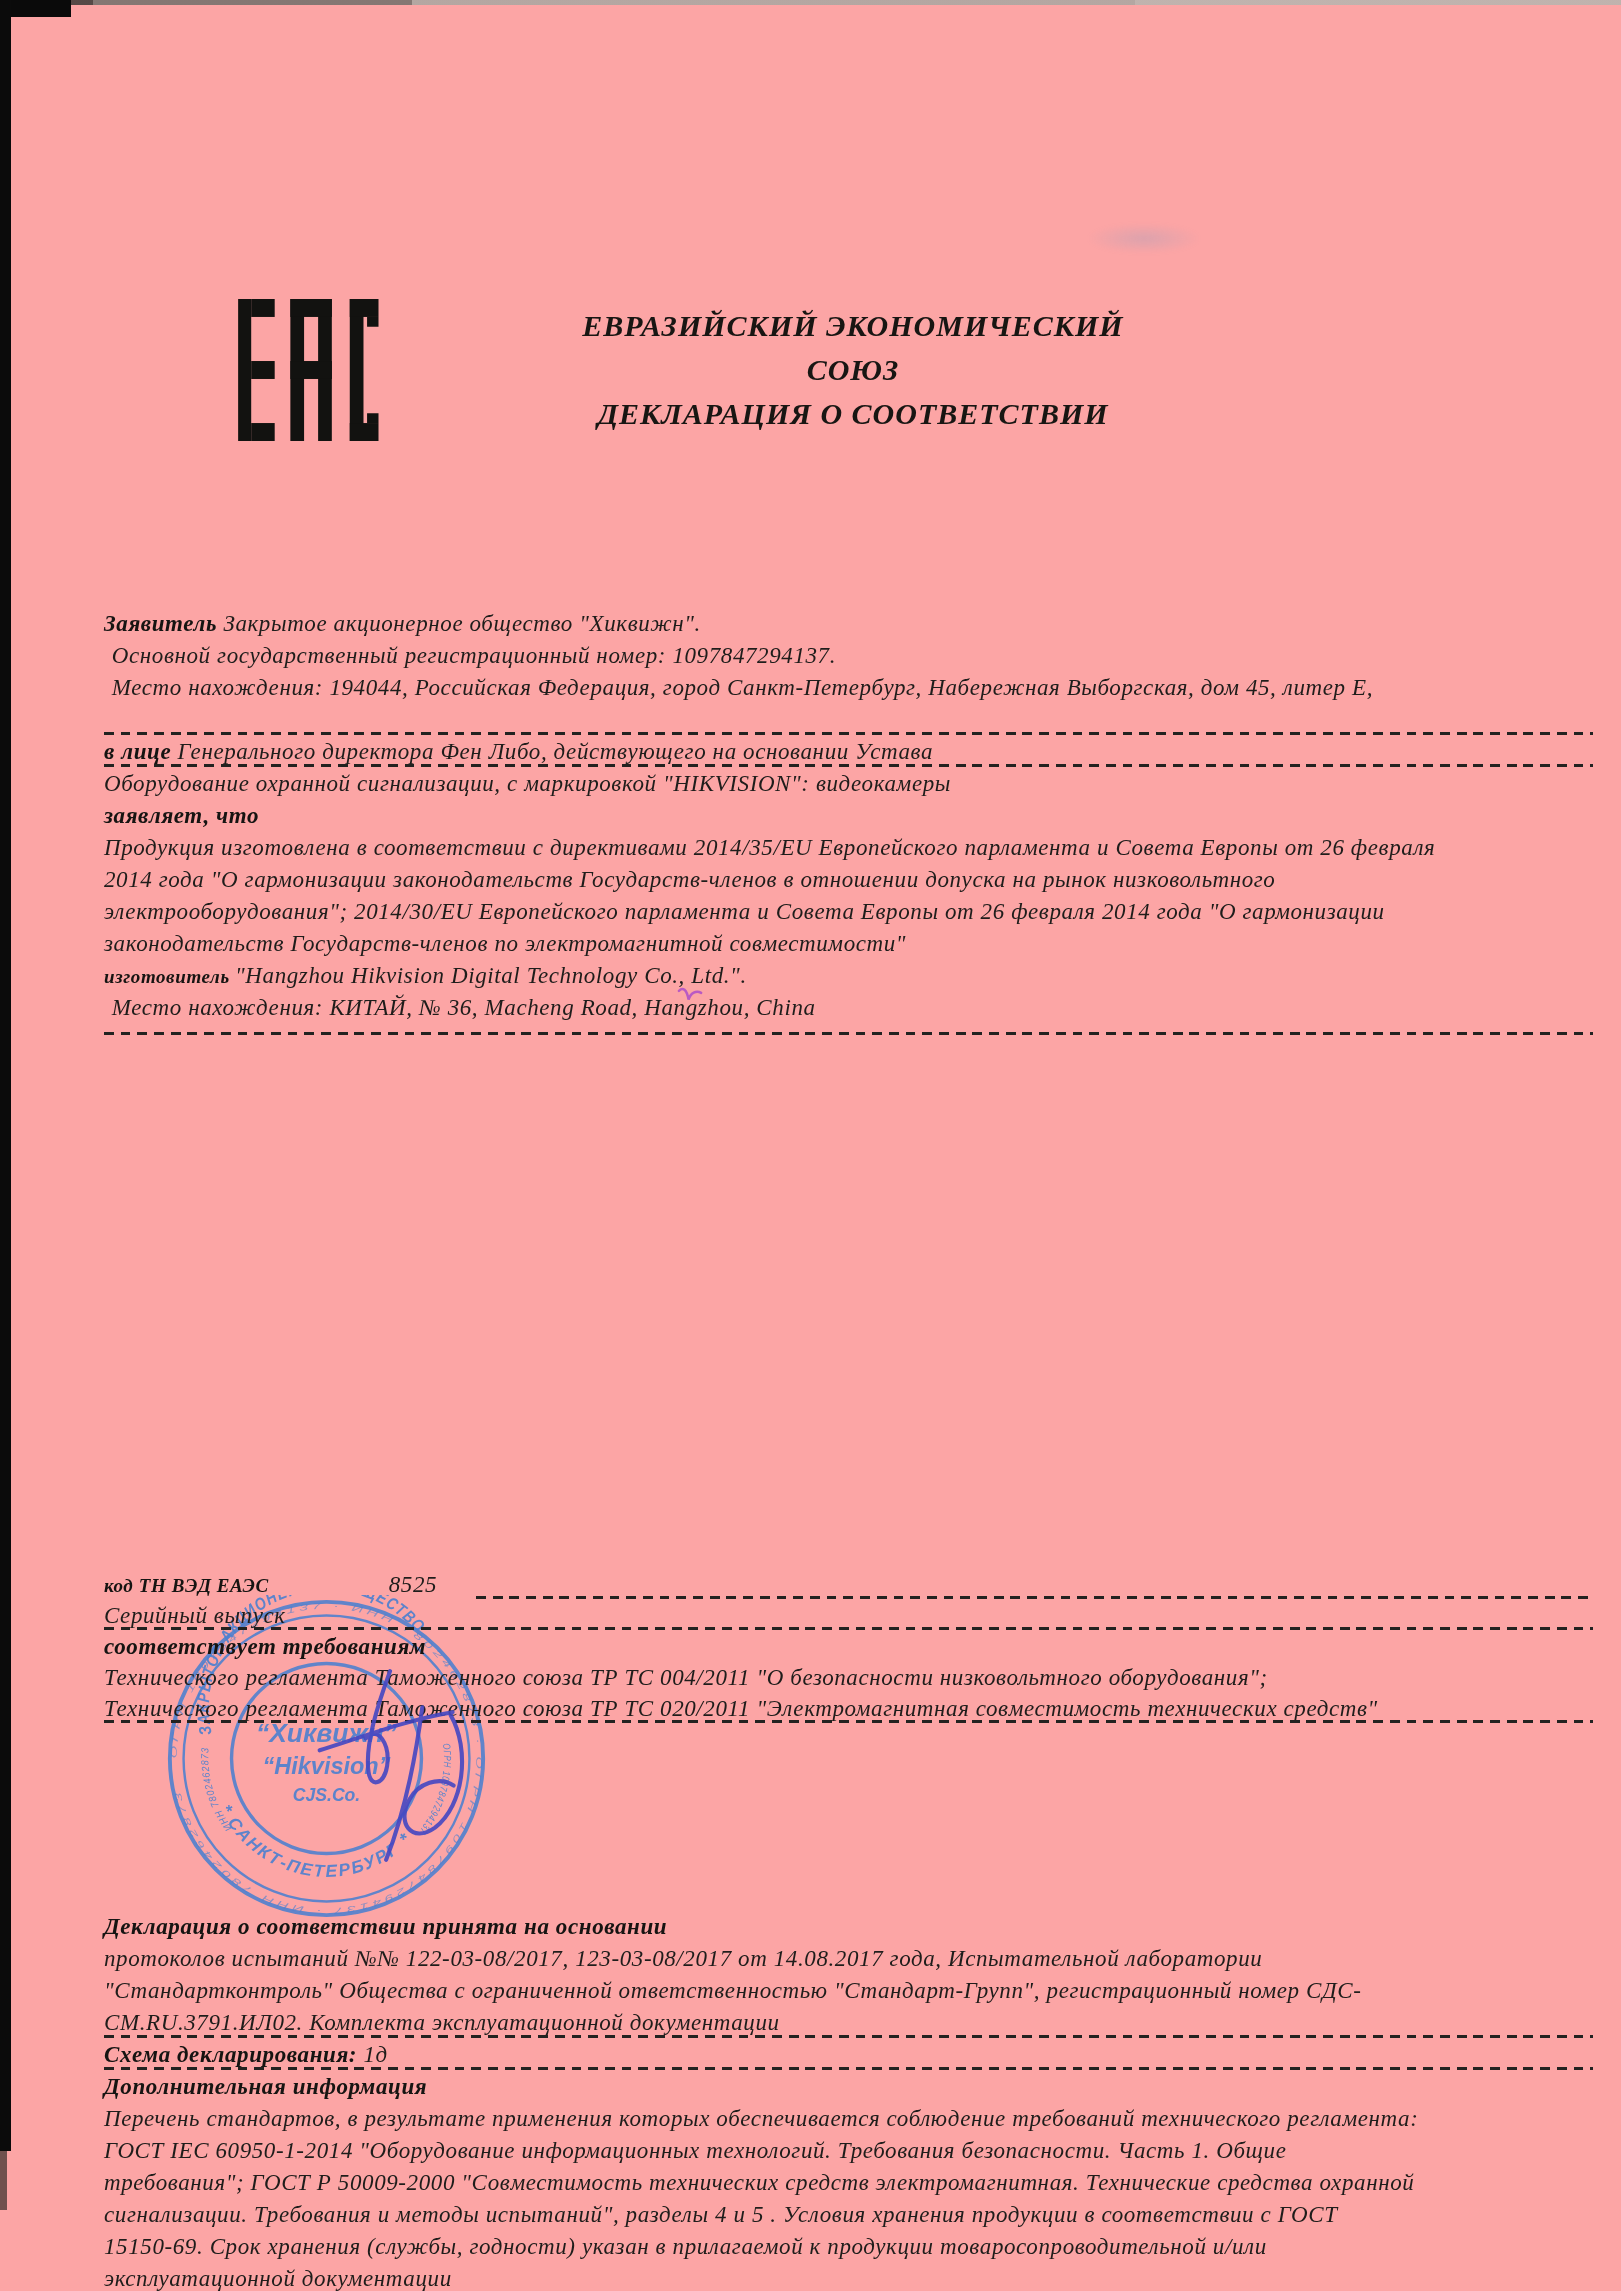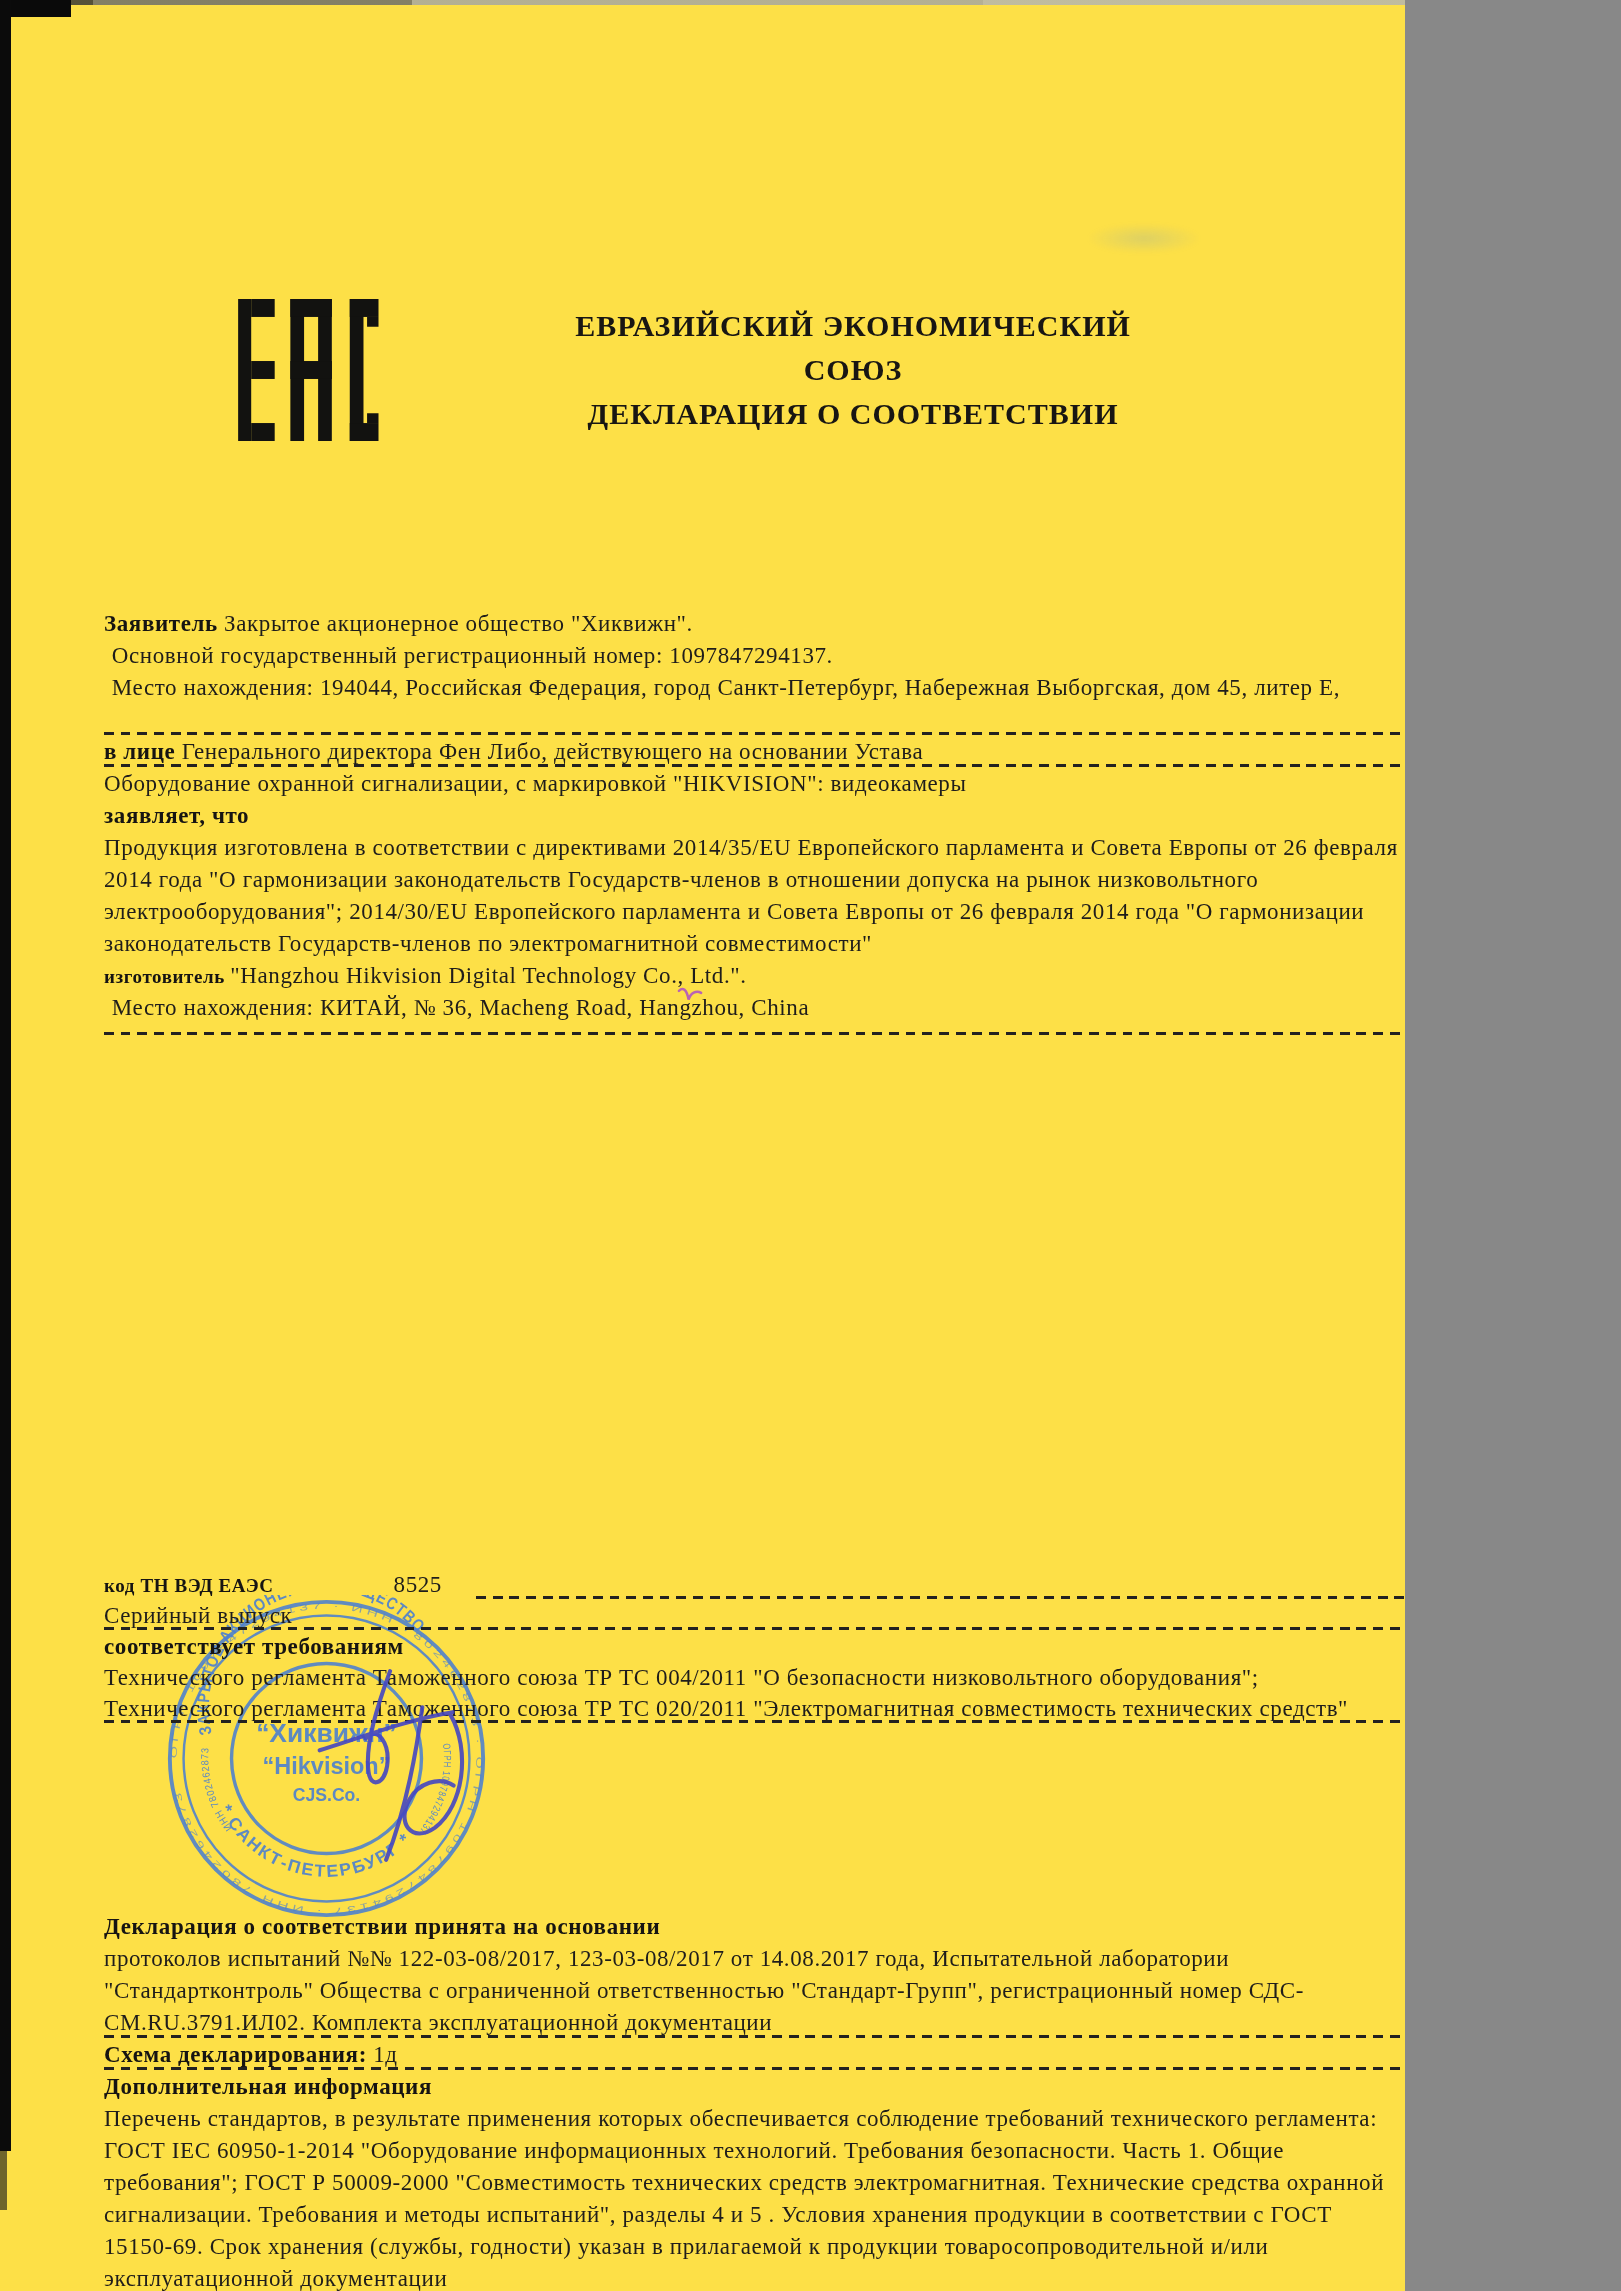--- a/index.html
+++ b/index.html
@@ -1,17 +1,17 @@
 <!DOCTYPE html>
 <html><head>
 <meta charset="utf-8">
 <style>
   html,body{margin:0;padding:0;background:#888;}
-  .page{position:relative;width:1405px;height:2292px;background:#fde047;overflow:hidden;
-        font-family:"Liberation Serif","DejaVu Serif",serif;color:#1f1d1b;}
+  .page{position:relative;width:1621px;height:2292px;background:#fca5a5;overflow:hidden;
+        font-family:"Liberation Serif","DejaVu Serif",serif;color:#1f1d1b;font-style:italic;}
   
   .edge-top{position:absolute;left:0;top:0;width:100%;height:4.9px;
      background:linear-gradient(90deg,#393936 0 93px,#6f6f6a 93px 412px,#a7a7a1 412px 70%,#b5b5af 70% 100%);opacity:.85;}
   .corner-block{position:absolute;left:0;top:0;width:71px;height:16.7px;background:#0a0a0a;}
   .left-bar{position:absolute;left:0;top:0;width:10.8px;height:2151px;background:#0b0b0b;}
   .left-bar-tail{position:absolute;left:0;top:2151px;width:6.9px;height:59px;background:#23231f;opacity:.65;}
   .smudge{position:absolute;left:1086px;top:223px;width:116px;height:31px;border-radius:50%;
      background:radial-gradient(ellipse,rgba(110,155,205,.22),rgba(110,155,205,0) 70%);filter:blur(2px);}
   
   .eac{position:absolute;left:236px;top:299px;width:143px;height:142px;}

